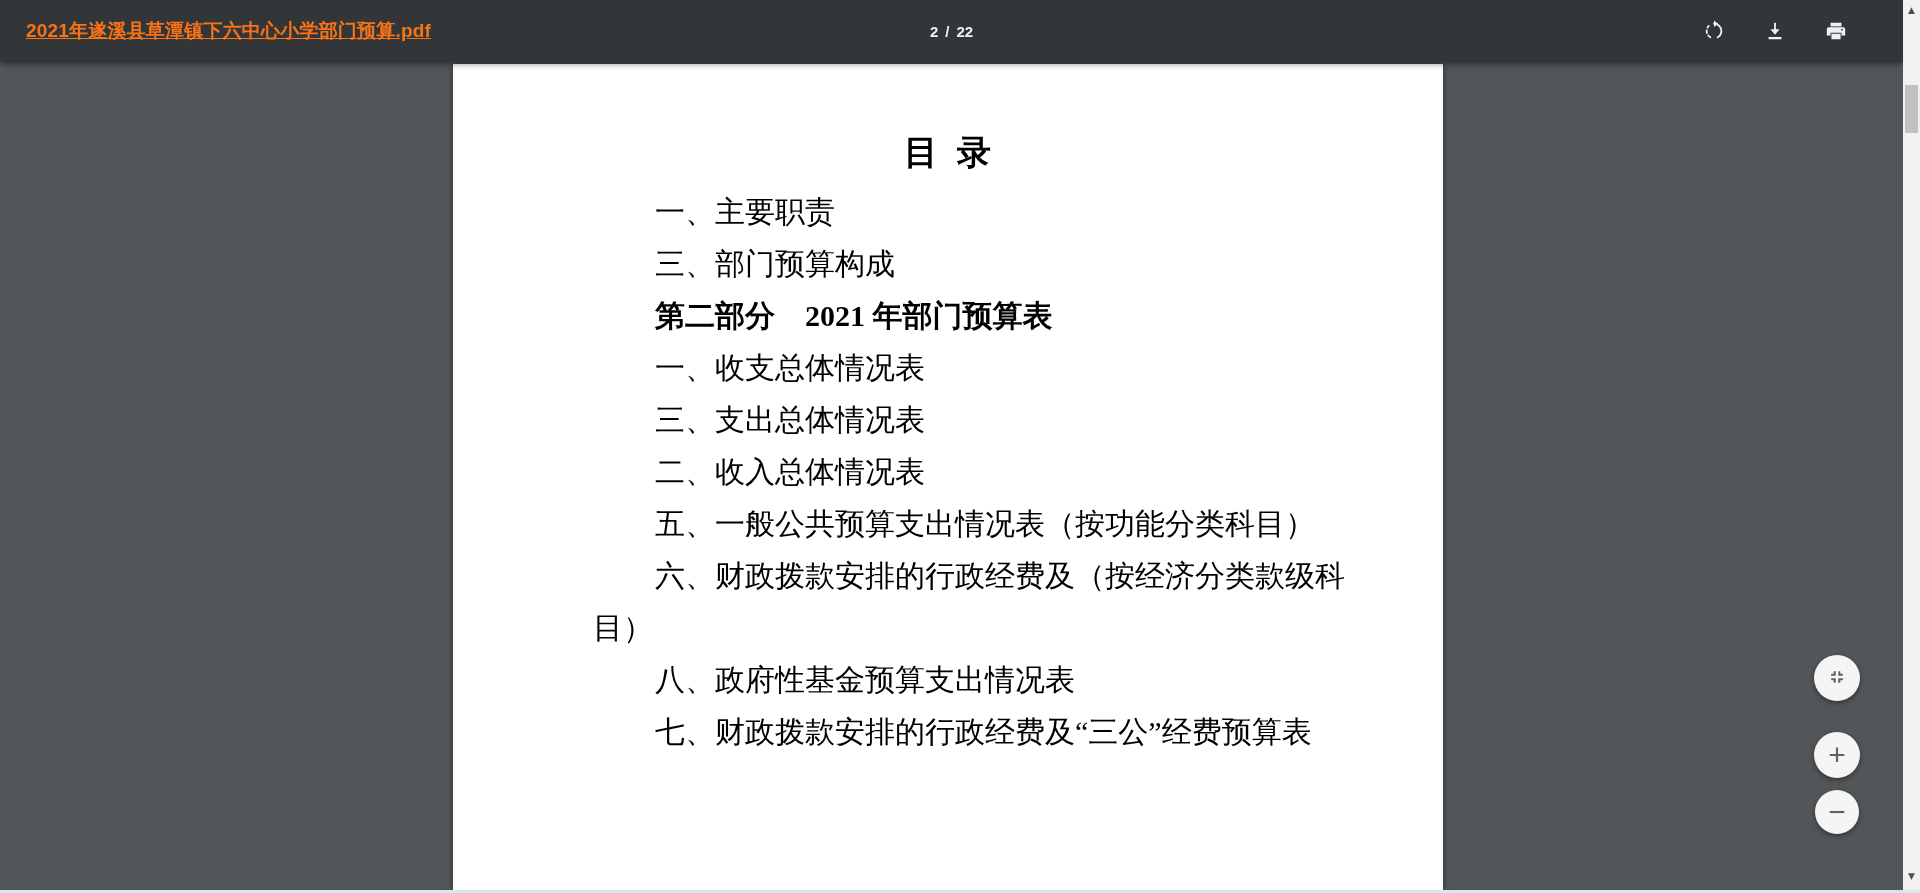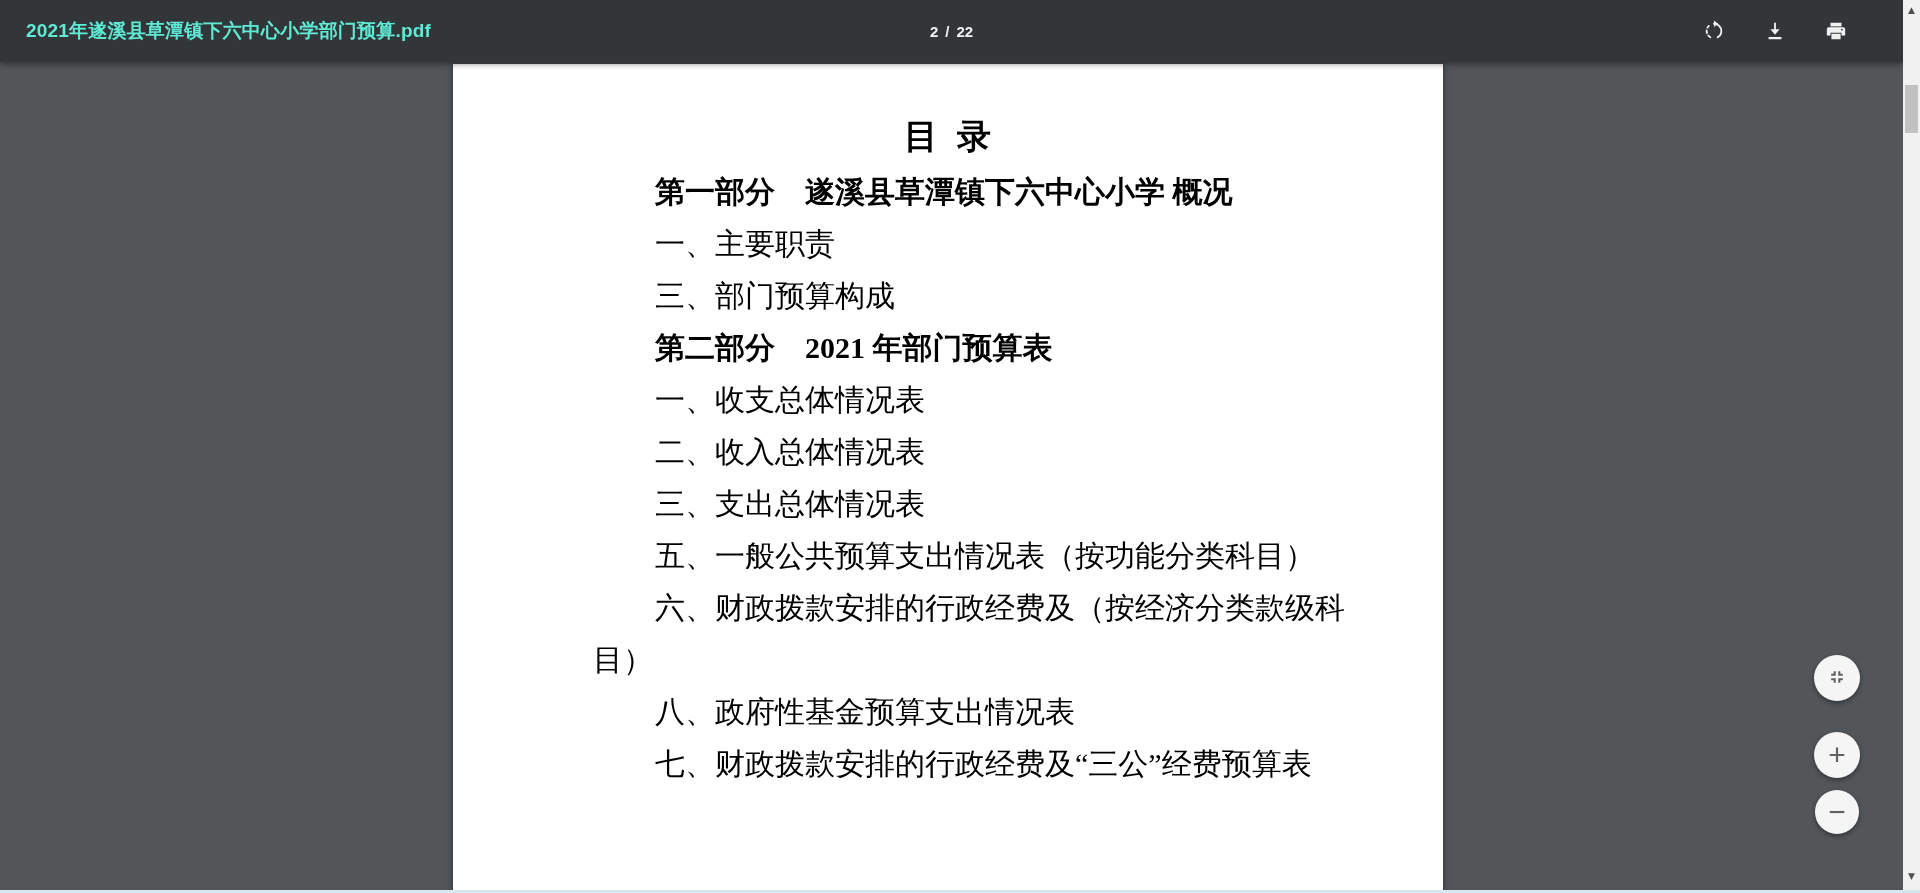--- a/index.html
+++ b/index.html
@@ -16,23 +16,24 @@
   .toolbar {
     position: absolute; left: 0; top: 0;
     width: 1903px; height: 62px;
     background: #323639;
     box-shadow: 0 2px 6px rgba(0,0,0,0.45);
     z-index: 20;
   }
   .filename {
     position: absolute; left: 26px; top: 0; height: 62px;
     display: flex; align-items: center;
-    color: #5eead4; font-size: 19px; font-weight: 700;
+    color: #f97316; font-size: 19px; font-weight: 700;
     letter-spacing: 0.2px;
     white-space: nowrap;
+    text-decoration: underline;
   }
   .page-indicator {
     position: absolute; left: 50%; top: 0; height: 62px;
     transform: translateX(-50%);
     display: flex; align-items: center; gap: 7px;
     color: #f1f1f1; font-size: 15px; font-weight: 700;
   }
   .toolbar-actions {
     position: absolute; right: 55px; top: 0; height: 62px;
     display: flex; align-items: center; gap: 37px;
@@ -48,21 +49,21 @@
   .page {
     position: absolute; left: 453px; top: 64px;
     width: 990px; height: 829px;
     background: #ffffff;
     box-shadow: 0 1px 6px rgba(0,0,0,0.45);
     z-index: 5;
     font-family: "Liberation Serif", "DejaVu Serif", serif;
     color: #000;
   }
   .doc-title {
-    margin: 0; padding-top: 56px;
+    margin: 16px; padding-top: 56px;
     text-align: center;
     font-size: 34px; line-height: 34px; font-weight: 700;
     letter-spacing: 1px;
   }
   .toc { margin-top: 12px; padding-left: 140px; padding-right: 60px; }
   .toc p {
     margin: 0;
     font-size: 30px; line-height: 52px;
     white-space: nowrap;
     font-weight: 400;
@@ -158,27 +159,26 @@
             <circle cx="18.5" cy="10.5" r="1" fill="#323639"></circle>
           </svg>
         </span>
       </div>
     </div>
   </div>
 
   <div class="page">
     <h1 class="doc-title">目 录</h1>
     <div class="toc">
-      <p class="bold indent">第一部分　遂溪县草潭镇下六中心小学 概况</p>
       <p class="indent">一、主要职责</p>
       <p class="indent">三、部门预算构成</p>
       <p class="bold indent">第二部分　2021 年部门预算表</p>
       <p class="indent">一、收支总体情况表</p>
+      <p class="indent">三、支出总体情况表</p>
       <p class="indent">二、收入总体情况表</p>
-      <p class="indent">三、支出总体情况表</p>
       <p class="indent">五、一般公共预算支出情况表（按功能分类科目）</p>
       <p class="indent">六、财政拨款安排的行政经费及（按经济分类款级科</p>
       <p>目）</p>
       <p class="indent">八、政府性基金预算支出情况表</p>
       <p class="indent">七、财政拨款安排的行政经费及“三公”经费预算表</p>
     </div>
   </div>
 
   <div class="fab fab-fit">
     <span>

